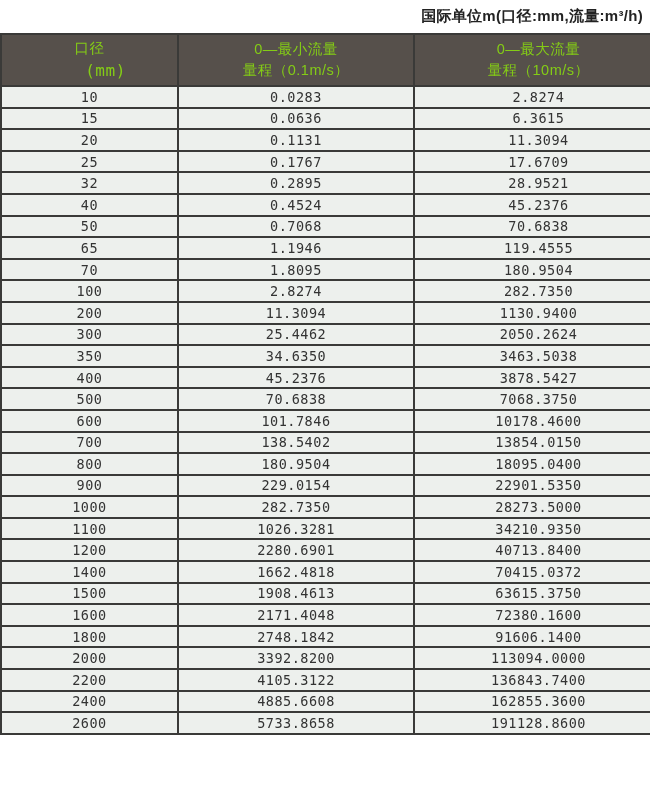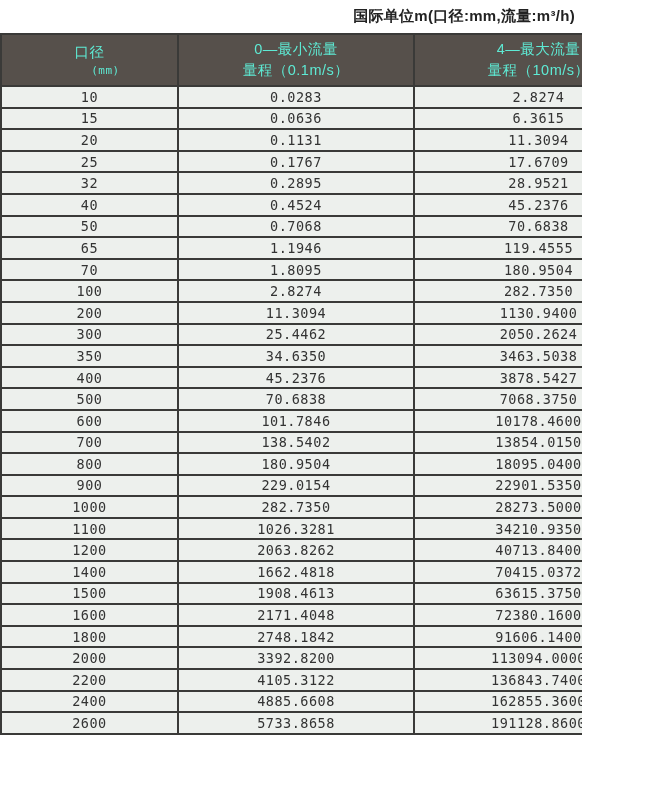--- a/index.html
+++ b/index.html
@@ -2,21 +2,21 @@
 <html><head>
 <meta charset="utf-8">
 <style>
   html, body {
     margin: 0;
     padding: 0;
     background: #ffffff;
     font-family: "Liberation Sans", "DejaVu Sans", sans-serif;
   }
   .page {
-    width: 582px;
+    width: 650px;
     height: 798px;
     background: #ffffff;
     overflow: hidden;
   }
   .title-bar {
     height: 33px;
     display: flex;
     align-items: center;
     justify-content: flex-end;
     padding-right: 7px;
@@ -35,21 +35,21 @@
     border-collapse: collapse;
     table-layout: fixed;
     background: #edf0ed;
     border: 2px solid #3a3a38;
   }
   table.flow-table col.c1 { width: 177px; }
   table.flow-table col.c2 { width: 236px; }
   table.flow-table col.c3 { width: 249px; }
   table.flow-table th {
     background: #56504b;
-    color: #5eead4;
+    color: #84cc16;
     font-weight: normal;
     font-size: 14.5px;
     height: 50px;
     padding: 0;
     border: 2px solid #3a3a38;
     text-align: center;
     vertical-align: middle;
     line-height: 1.45;
     letter-spacing: 0.5px;
   }
@@ -60,21 +60,21 @@
     text-align: center;
     vertical-align: middle;
     font-family: "DejaVu Sans Mono", "Liberation Mono", monospace;
     font-size: 13.5px;
     color: #333333;
     letter-spacing: 0.5px;
     white-space: nowrap;
     overflow: hidden;
   }
   .hdr-line { display: block; }
-  .hdr-sub { font-family: "DejaVu Sans Mono", "Liberation Mono", monospace; font-size: 11px; margin-left: 32px; }
+  .hdr-sub { font-family: "DejaVu Sans Mono", "Liberation Mono", monospace; font-size: 16px; margin-left: 32px; }
 </style>
 </head>
 <body>
 
 <div class="page">
 
   <div class="title-bar">
     <span class="page-title">国际单位m(口径:mm,流量:m³/h)</span>
   </div>
 
@@ -88,21 +88,21 @@
       <tr>
         <th>
           <span class="hdr-line">口径</span>
           <span class="hdr-line hdr-sub">(mm)</span>
         </th>
         <th>
           <span class="hdr-line">0—最小流量</span>
           <span class="hdr-line">量程（0.1m/s）</span>
         </th>
         <th>
-          <span class="hdr-line">4—最大流量</span>
+          <span class="hdr-line">0—最大流量</span>
           <span class="hdr-line">量程（10m/s）</span>
         </th>
       </tr>
     </thead>
     <tbody>
         <tr>
           <td>10</td>
           <td>0.0283</td>
           <td>2.8274</td>
         </tr>
@@ -201,21 +201,21 @@
           <td>282.7350</td>
           <td>28273.5000</td>
         </tr>
         <tr>
           <td>1100</td>
           <td>1026.3281</td>
           <td>34210.9350</td>
         </tr>
         <tr>
           <td>1200</td>
-          <td>2063.8262</td>
+          <td>2280.6901</td>
           <td>40713.8400</td>
         </tr>
         <tr>
           <td>1400</td>
           <td>1662.4818</td>
           <td>70415.0372</td>
         </tr>
         <tr>
           <td>1500</td>
           <td>1908.4613</td>

